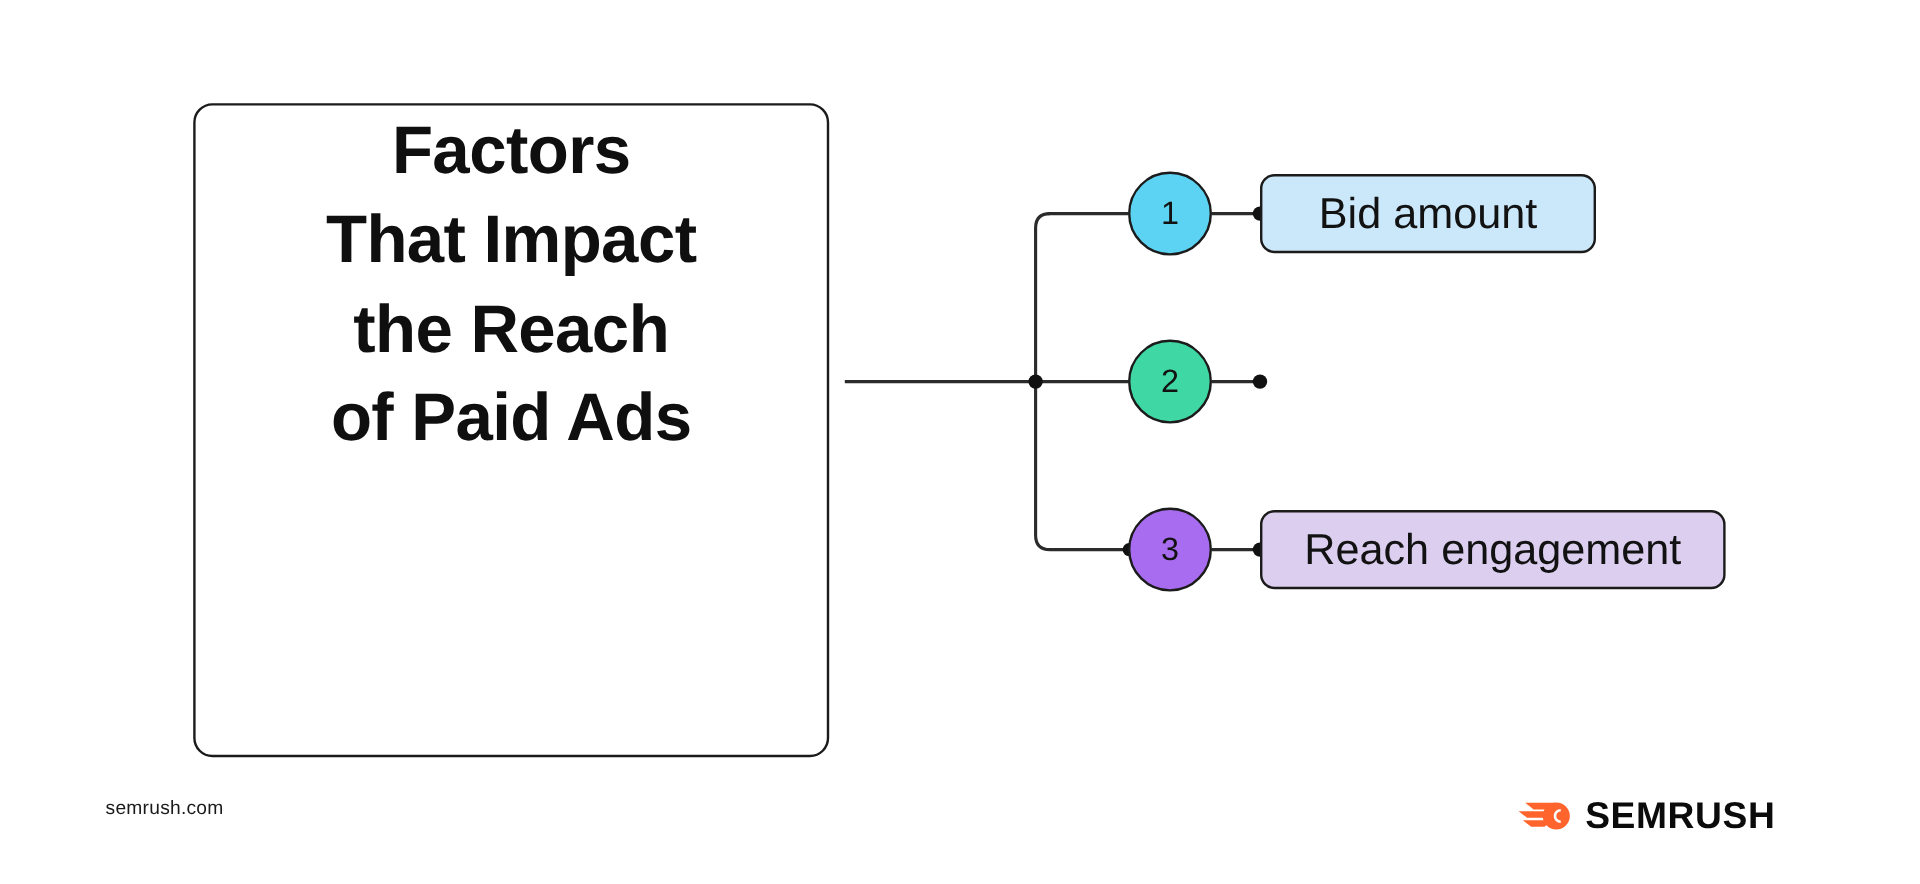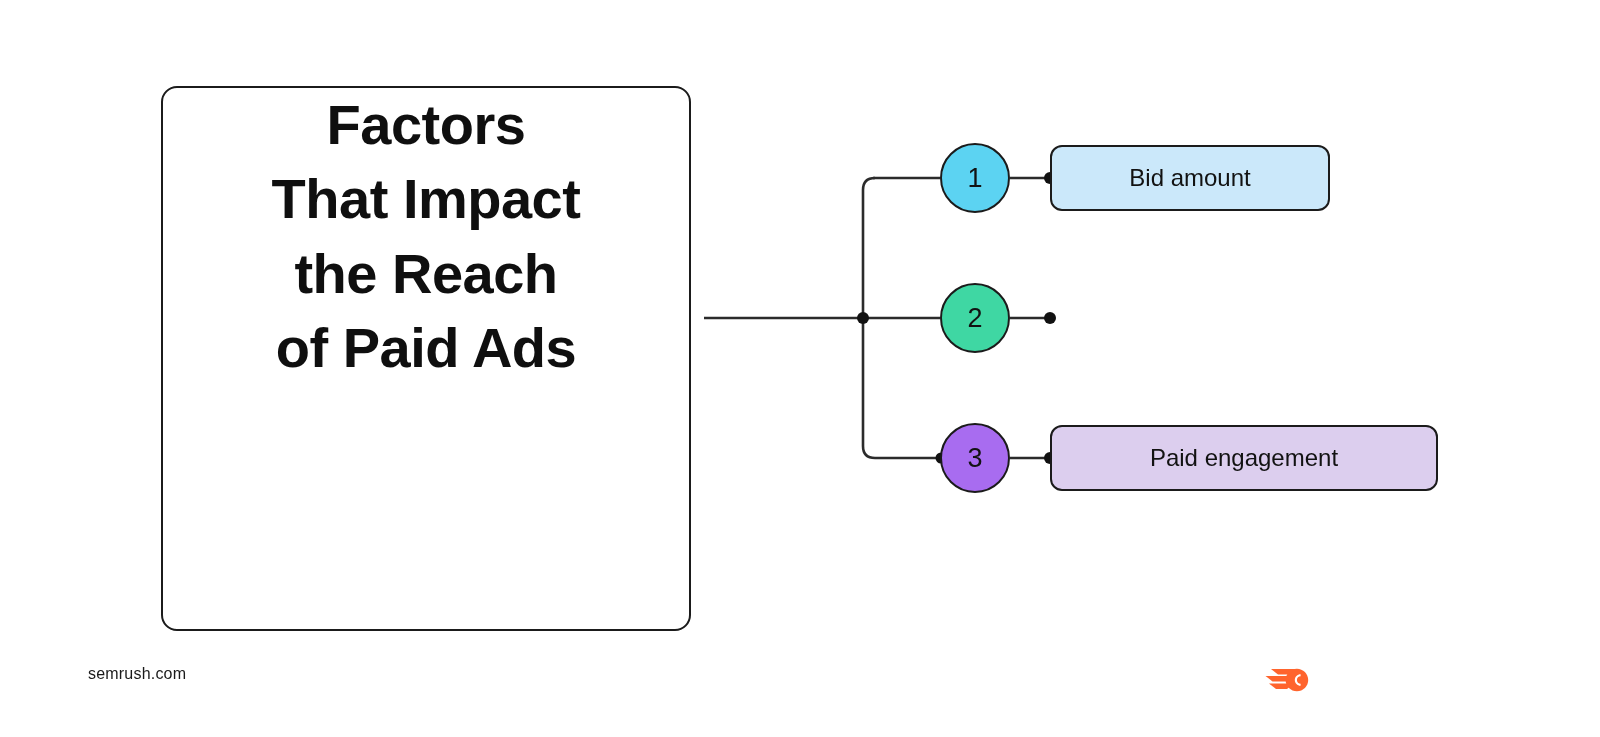--- a/index.html
+++ b/index.html
@@ -79,21 +79,21 @@
     position: absolute;
     height: 66px;
     box-sizing: border-box;
     border: 2px solid #1b1b1b;
     border-radius: 12px;
     display: flex;
     align-items: center;
     justify-content: center;
     padding: 0 26px;
     font-family: "Liberation Sans", sans-serif;
-    font-size: 24px;
+    font-size: 36px;
     font-weight: 400;
     color: #121212;
     white-space: nowrap;
   }
 
   
   .footer-url {
     position: absolute;
     left: 88px;
     top: 665px;
@@ -165,28 +165,29 @@
   </div>
 
   <div class="node-circle" style="left:940px; top:283px; background:#3FD7A3;">
     <span>2</span>
   </div>
 
   <div class="node-circle" style="left:940px; top:423px; background:#A86CF0;">
     <span>3</span>
   </div>
   <div class="node-label" style="left:1050px; top:425px; width:388px; background:#DCCEEE;">
-    <span>Paid engagement</span>
+    <span>Reach engagement</span>
   </div>
 
   <div class="footer-url">semrush.com</div>
 
   <div class="brand-logo">
     <svg class="brand-mark" viewBox="0 0 46 34">
       <path d="M44.2 17c0 6.2-5.1 11.3-11.3 11.3-6.2 0-11.3-5.1-11.3-11.3S26.7 5.7 32.9 5.7 44.2 10.8 44.2 17z" fill="#FF642D"></path>
       <path d="M7.0 6.0 H32.0 L24.5 11.6 H14.0 Z" fill="#FF642D"></path>
       <path d="M1.5 13.0 H29.0 L22.0 18.4 H8.5 Z" fill="#FF642D"></path>
       <path d="M5.0 20.6 H30.0 L23.0 26.0 H12.0 Z" fill="#FF642D"></path>
       <path d="M36.6 11.2c-3.2 0-5.8 2.6-5.8 5.8 0 3.2 2.6 5.8 5.8 5.8v-2.1c-2.0 0-3.7-1.6-3.7-3.7 0-2.0 1.6-3.7 3.7-3.7V11.2z" fill="#ffffff"></path>
     </svg>
+    <span class="brand-word">SEMRUSH</span>
   </div>
 
 </div>
 
 </body></html>

